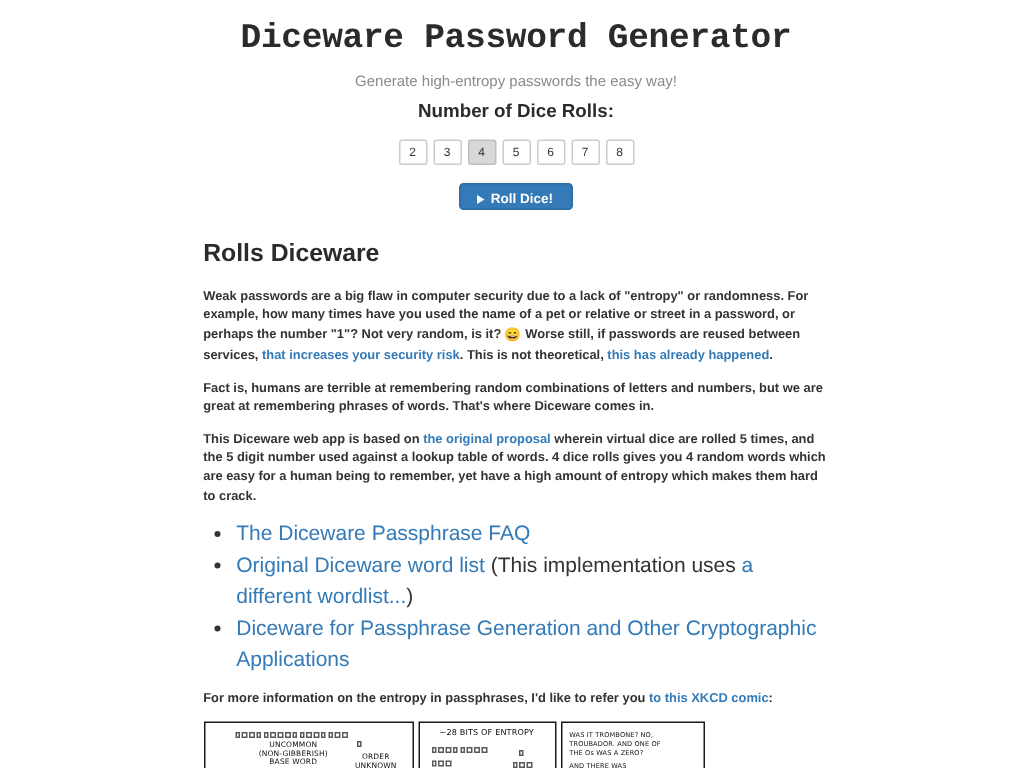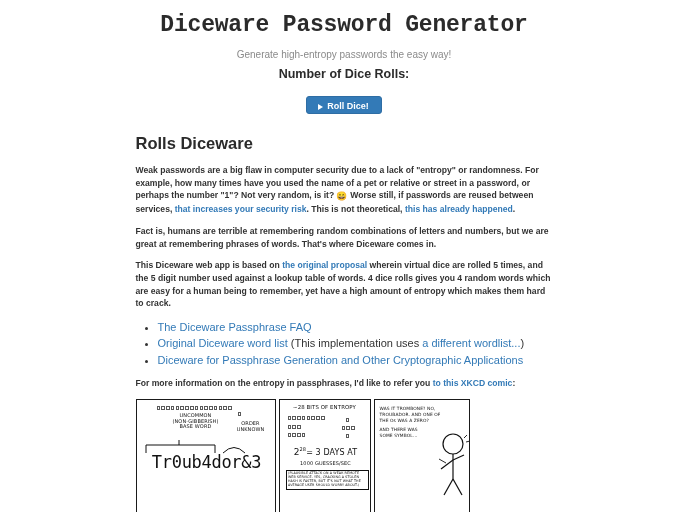--- a/index.html
+++ b/index.html
@@ -119,21 +119,21 @@
     color: #337ab7;
     text-decoration: none;
     cursor: pointer;
   }
   .content ul {
     margin: 0 0 9px 0;
     padding-left: 22px;
     list-style: disc;
   }
   .content li {
-    font-size: 11px;
+    font-size: 14px;
     line-height: 1.5;
     margin: 0;
   }
   .emoji { font-size: 9px; vertical-align: -1px; }
 
   
   .comic {
     margin-top: 5px;
     width: 334px;
     position: relative;
@@ -186,20 +186,29 @@
 <div class="page">
 
   <div class="jumbo">
     <h1 class="app-title">Diceware Password Generator</h1>
     <p class="app-subtitle">Generate high-entropy passwords the easy way!</p>
   </div>
 
   <div class="rolls-section">
     <div class="rolls-label">Number of Dice Rolls:</div>
 
+    <div class="btn-group">
+      <button class="dice-btn">2</button>
+      <button class="dice-btn">3</button>
+      <button class="dice-btn active">4</button>
+      <button class="dice-btn">5</button>
+      <button class="dice-btn">6</button>
+      <button class="dice-btn">7</button>
+      <button class="dice-btn">8</button>
+    </div>
 
     <div class="roll-wrap">
       <button class="roll-btn"><span class="play-tri"></span><span>Roll Dice!</span></button>
     </div>
   </div>
 
   <div class="content">
     <h2 class="about-title">Rolls Diceware</h2>
 
     <p><span>Weak passwords are a big flaw in computer security due to a lack of "entropy" or randomness. For example, how many times have you used the name of a pet or relative or street in a password, or perhaps the number "1"? Not very random, is it? </span><span class="emoji">😄</span><span> Worse still, if passwords are reused between services, </span><a class="lnk">that increases your security risk</a><span>. This is not theoretical, </span><a class="lnk">this has already happened</a><span>.</span></p>

